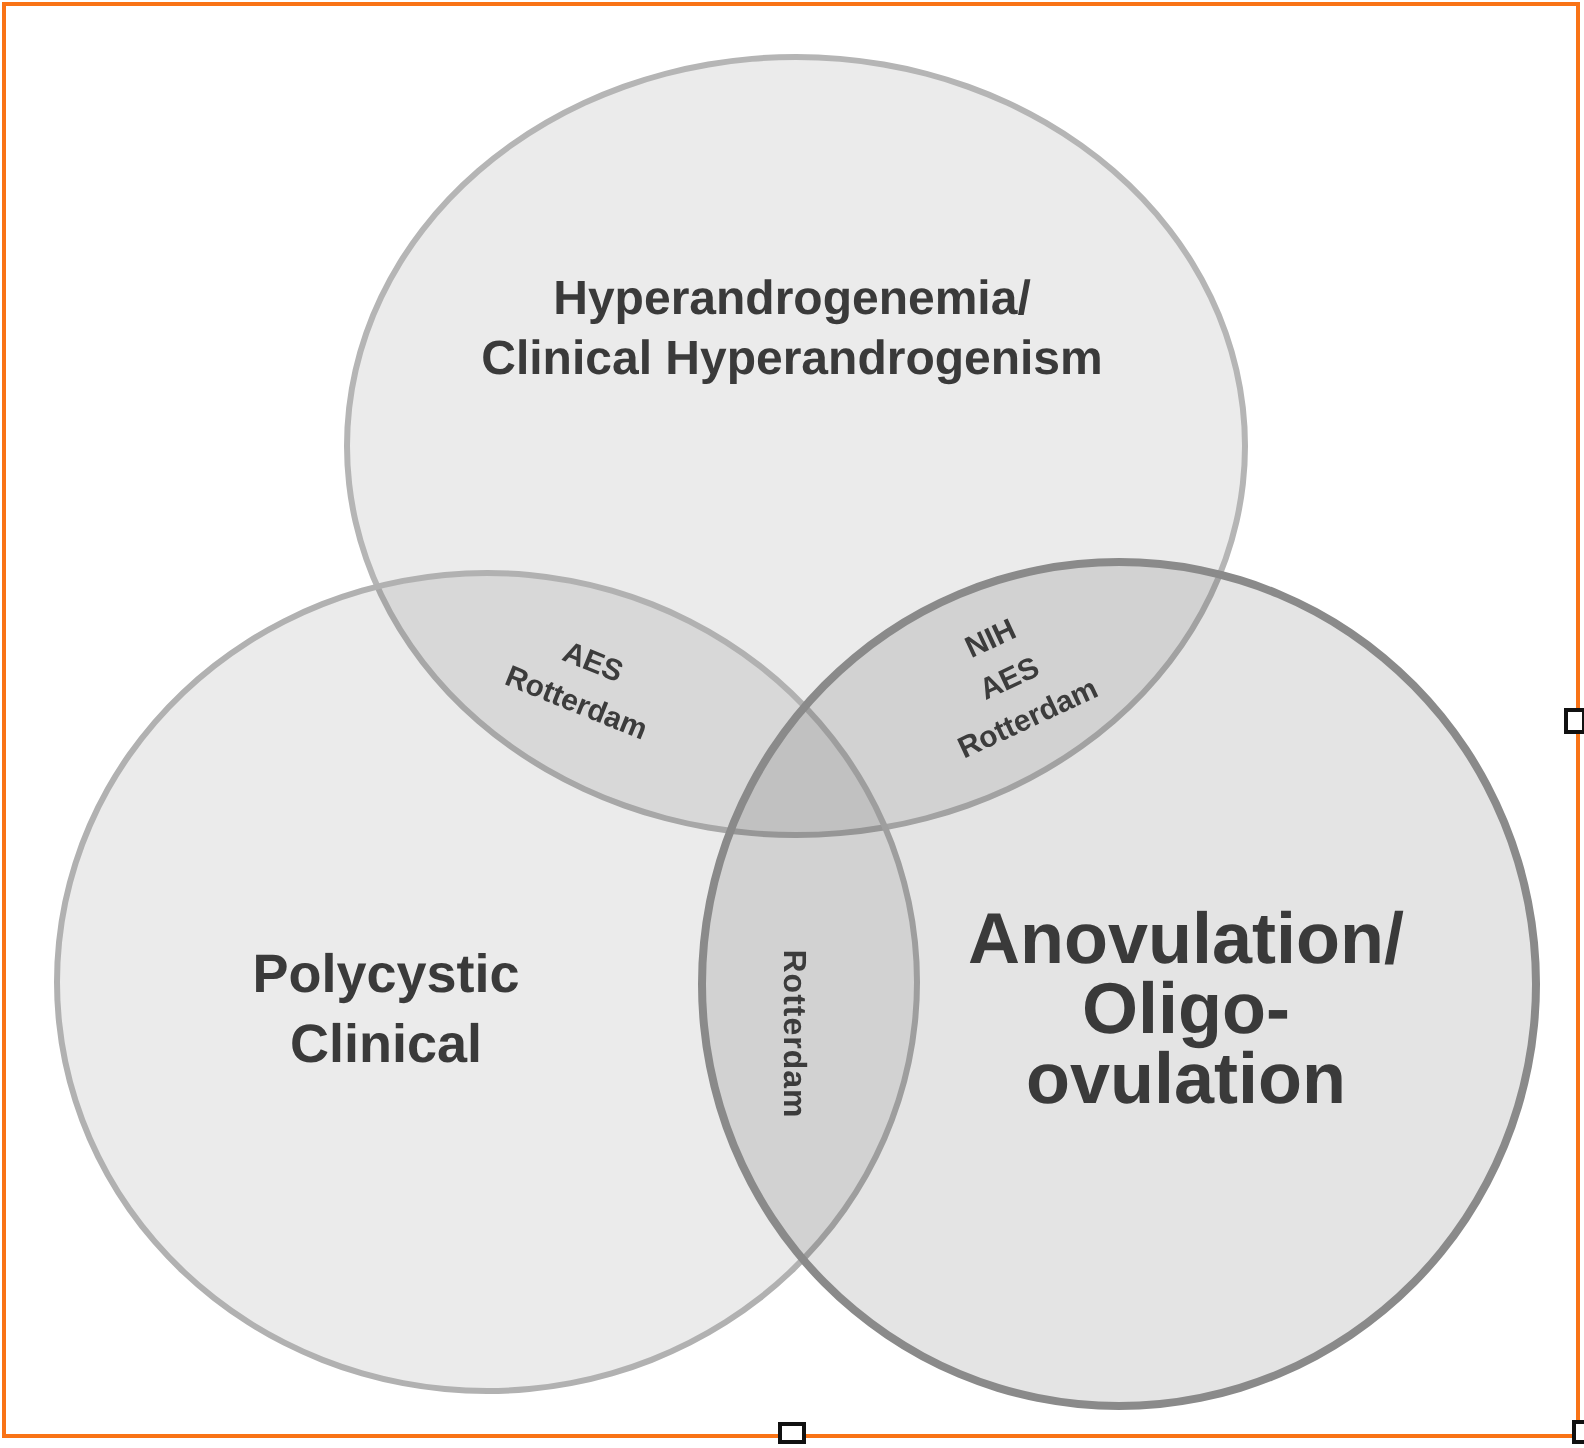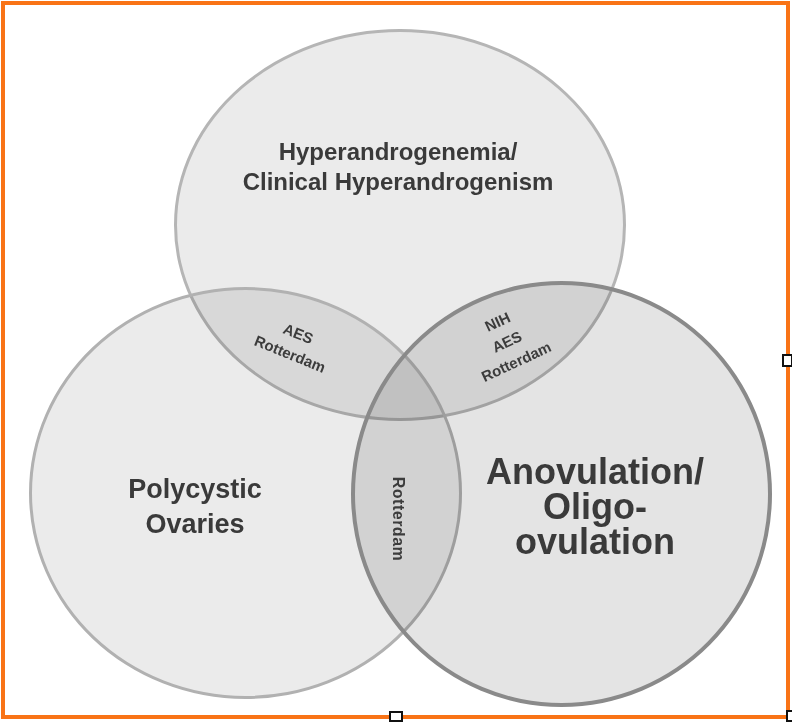--- a/index.html
+++ b/index.html
@@ -15,21 +15,21 @@
     background: #ffffff;
     overflow: hidden;
   }
   
   .frame {
     position: absolute;
     left: 1px;
     top: 1px;
     width: 789px;
     height: 718px;
-    border: 4px solid #f97316;
+    border: 2px solid #f97316;
     box-sizing: border-box;
     background: #ffffff;
   }
   
   .circle {
     position: absolute;
     border-radius: 50%;
     box-sizing: border-box;
   }
   .circle-top {
@@ -95,21 +95,21 @@
     <div class="circle circle-top"></div>
 
     <div class="circle circle-left"></div>
 
     <div class="circle circle-right"></div>
 
     <div class="vlabel label-top">Hyperandrogenemia/
 Clinical Hyperandrogenism</div>
 
     <div class="vlabel label-left">Polycystic
-Ovaries</div>
+Clinical</div>
 
     <div class="vlabel label-right">Anovulation/
 Oligo-ovulation</div>
 
     <div class="lens lens-left">AES
 Rotterdam</div>
 
     <div class="lens lens-right">NIH
 AES
 Rotterdam</div>

